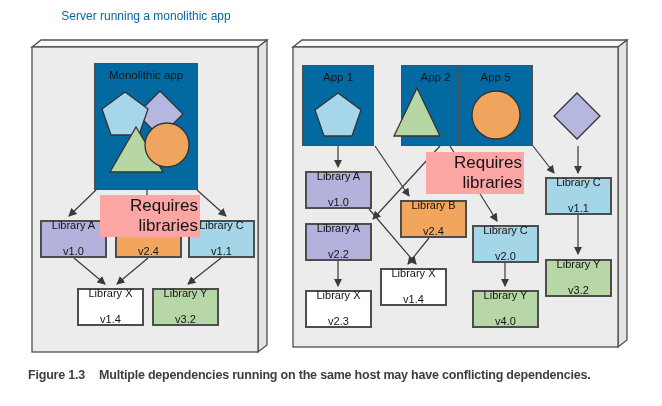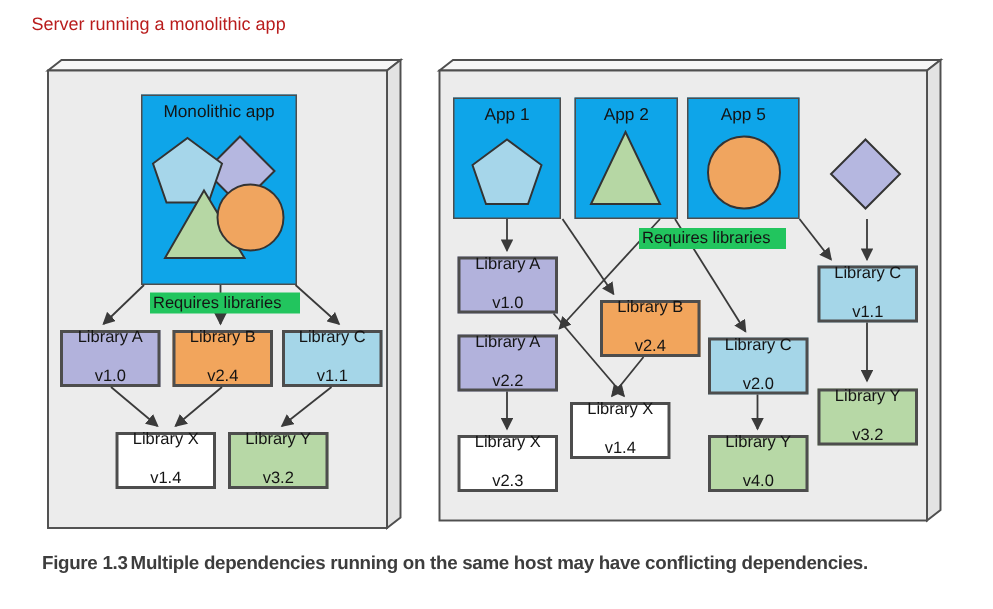--- a/index.html
+++ b/index.html
@@ -1,28 +1,28 @@
 <!DOCTYPE html>
 <html><head>
 <meta charset="utf-8">
 <style>
   html,body{margin:0;padding:0;background:#fff;}
   .stage{position:relative;width:662px;height:406px;background:#ffffff;
          font-family:"Liberation Sans",sans-serif;color:#141414;overflow:hidden;}
   .layer{position:absolute;left:0;top:0;width:662px;height:406px;pointer-events:none;}
-  .title{position:absolute;font-size:12px;color:#b91c1c;}
-  .appbox{position:absolute;background:#0ea5e9;border:1.5px solid #4d4d4d;box-sizing:border-box;}
+  .title{position:absolute;font-size:12px;text-align:center;color:#0369a1;}
+  .appbox{position:absolute;background:#0369a1;border:1.5px solid #4d4d4d;box-sizing:border-box;}
   .boxlabel{text-align:center;padding-top:5px;font-size:11.5px;}
   .lib{position:absolute;width:67px;height:38px;border:2px solid #4d4d4d;box-sizing:border-box;
        display:flex;flex-direction:column;align-items:center;justify-content:center;
        font-size:11px;line-height:1.25;gap:12px;}
-  .req{position:absolute;font-size:11px;text-align:left;background:#22c55e;padding:1px 2px;}
+  .req{position:absolute;font-size:17px;text-align:right;background:#fca5a5;padding:1px 2px;}
   .caption{position:absolute;left:28px;top:368px;width:620px;font-weight:bold;
            font-size:12.5px;letter-spacing:-0.2px;color:#3d3d3d;}
-  .cap-label{margin-right:2px;}
+  .cap-label{margin-right:14px;}
 </style>
 </head>
 <body>
 
 <div class="stage">
 
   <svg class="layer" width="662" height="406" viewBox="0 0 662 406">
     <g stroke="#4f4f4f" stroke-width="1.3">
       <polygon points="32,47 41,40 267,40 258,47" fill="#f7f7f7"></polygon>
       <polygon points="258,47 267,40 267,345 258,352" fill="#e3e3e3"></polygon>
@@ -37,21 +37,21 @@
 
   <div class="title" style="left:21px;top:9px;width:250px;">Server running a monolithic app</div>
 
   <div class="appbox" style="left:94px;top:63px;width:104px;height:127px;">
     <div class="boxlabel">Monolithic app</div>
   </div>
 
   <div class="appbox" style="left:302px;top:65px;width:72px;height:81px;">
     <div class="boxlabel">App 1</div>
   </div>
-  <div class="appbox" style="left:383px;top:65px;width:69px;height:81px;">
+  <div class="appbox" style="left:401px;top:65px;width:69px;height:81px;">
     <div class="boxlabel">App 2</div>
   </div>
   <div class="appbox" style="left:458px;top:65px;width:75px;height:81px;">
     <div class="boxlabel">App 5</div>
   </div>
 
   <div class="lib" style="left: 40px; top: 220px; background-color: rgb(178, 178, 220);">
     <span>Library A</span>
     <span>v1.0</span>
   </div>

